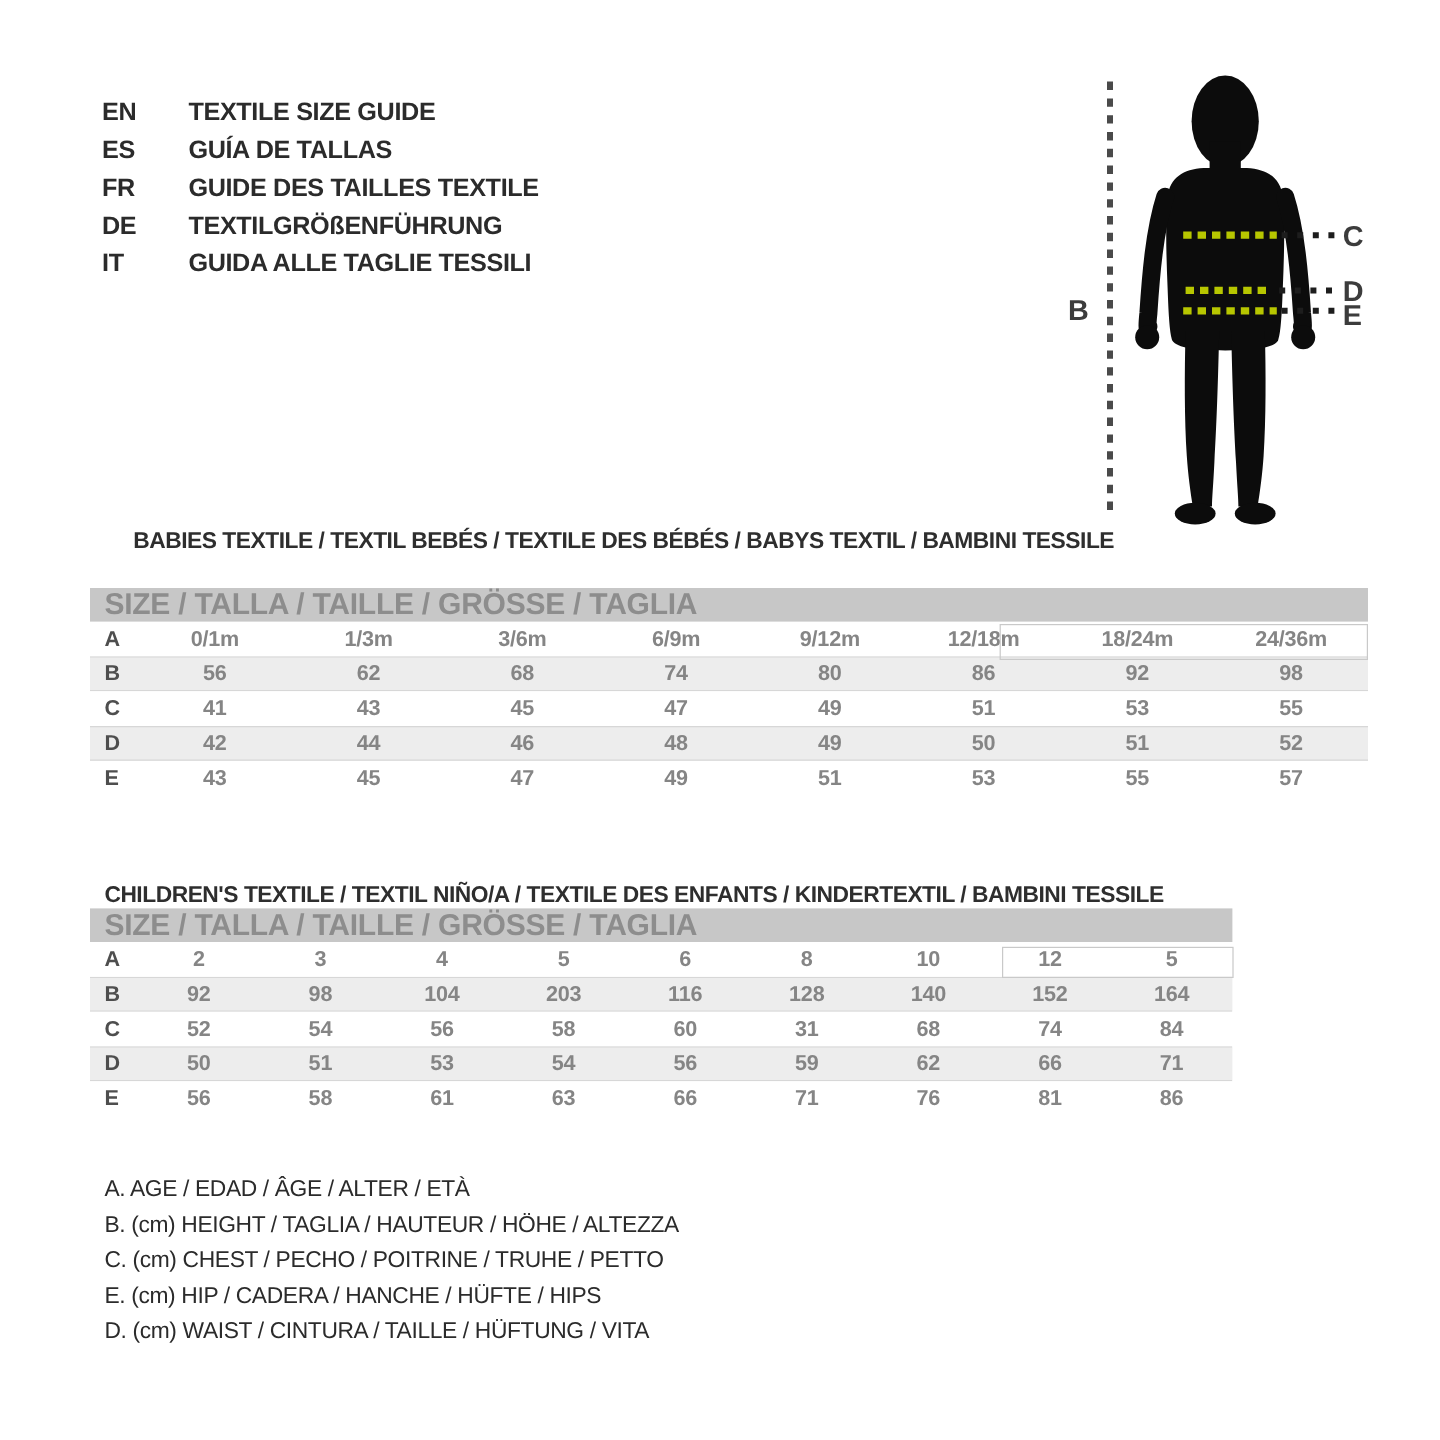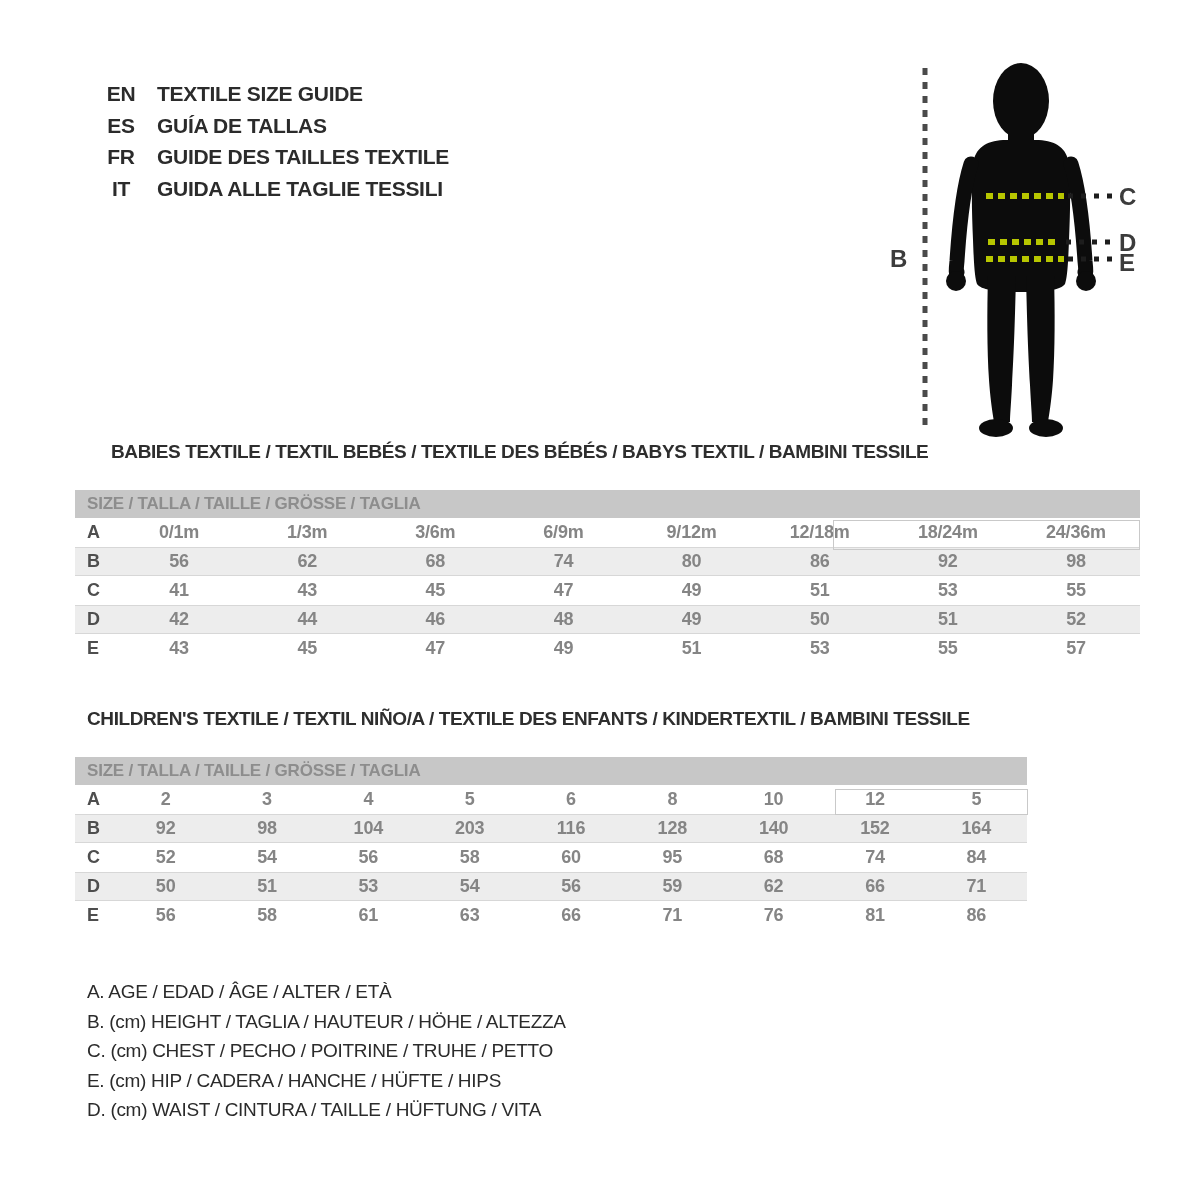--- a/index.html
+++ b/index.html
@@ -9,40 +9,40 @@
   .page {
     position:relative; width:1200px; height:1200px; background:#ffffff; overflow:hidden;
   }
 
   
   .lang-block { position:absolute; left:85px; top:78px; }
   .lang-row { display:flex; line-height:31.5px; }
   .lang-code, .lang-label {
     font-size:21px; font-weight:bold; color:#2b2b2b; letter-spacing:-0.3px; white-space:nowrap;
   }
-  .lang-code { width:72px;text-align:center; }
+  .lang-code { width:72px; }
 
   
   .figure-wrap { position:absolute; left:870px; top:40px; width:300px; height:420px; }
 
   
   .section-title {
     position:absolute; left:87px; font-size:19px; font-weight:bold; color:#2e2e2e;
     letter-spacing:-0.4px; white-space:nowrap;
   }
   .babies-title { top:441px;margin-left:24px; }
-  .children-title { top:708px; }
+  .children-title { top:736px; }
 
   
   .size-table { position:absolute; }
   .babies-table { left:75px; top:490px; width:1065px; }
   .children-table { left:75px; top:757px; width:952px; }
   .thead {
     height:28px; line-height:28px; background:#c7c7c7; color:#8d8d8d;
-    font-size:17px; font-weight:bold; padding-left:12px; letter-spacing:-0.2px;
+    font-size:25px; font-weight:bold; padding-left:12px; letter-spacing:-0.2px;
   }
   .trow { display:flex; height:29px; line-height:29px; font-size:18px; color:#858585; }
   .trow.stripe {
     background:#ededed;
     box-shadow: inset 0 1px 0 #d7d7d7, inset 0 -1px 0 #d7d7d7;
   }
   .tcell { flex:1; text-align:center; font-weight:bold; letter-spacing:-0.2px; }
   .tcell.rlabel { flex:0 0 40px; text-align:left; padding-left:12px; color:#4e4e4e; }
   .highlight {
     position:absolute; border:1px solid #c9c9c9; background:transparent; pointer-events:none;
@@ -67,20 +67,24 @@
       <span class="lang-code">EN</span>
       <span class="lang-label">TEXTILE SIZE GUIDE</span>
     </div>
     <div class="lang-row">
       <span class="lang-code">ES</span>
       <span class="lang-label">GUÍA DE TALLAS</span>
     </div>
     <div class="lang-row">
       <span class="lang-code">FR</span>
       <span class="lang-label">GUIDE DES TAILLES TEXTILE</span>
+    </div>
+    <div class="lang-row">
+      <span class="lang-code">DE</span>
+      <span class="lang-label">TEXTILGRÖßENFÜHRUNG</span>
     </div>
     <div class="lang-row">
       <span class="lang-code">IT</span>
       <span class="lang-label">GUIDA ALLE TAGLIE TESSILI</span>
     </div>
   </div>
 
   <div class="figure-wrap">
     <svg width="300" height="420" viewBox="0 0 300 420" xmlns="http://www.w3.org/2000/svg">
 
@@ -216,21 +220,21 @@
           <div class="tcell">152</div>
           <div class="tcell">164</div>
         </div>
         <div class="trow">
           <div class="tcell rlabel">C</div>
           <div class="tcell">52</div>
           <div class="tcell">54</div>
           <div class="tcell">56</div>
           <div class="tcell">58</div>
           <div class="tcell">60</div>
-          <div class="tcell">95</div>
+          <div class="tcell">31</div>
           <div class="tcell">68</div>
           <div class="tcell">74</div>
           <div class="tcell">84</div>
         </div>
         <div class="trow stripe">
           <div class="tcell rlabel">D</div>
           <div class="tcell">50</div>
           <div class="tcell">51</div>
           <div class="tcell">53</div>
           <div class="tcell">54</div>

